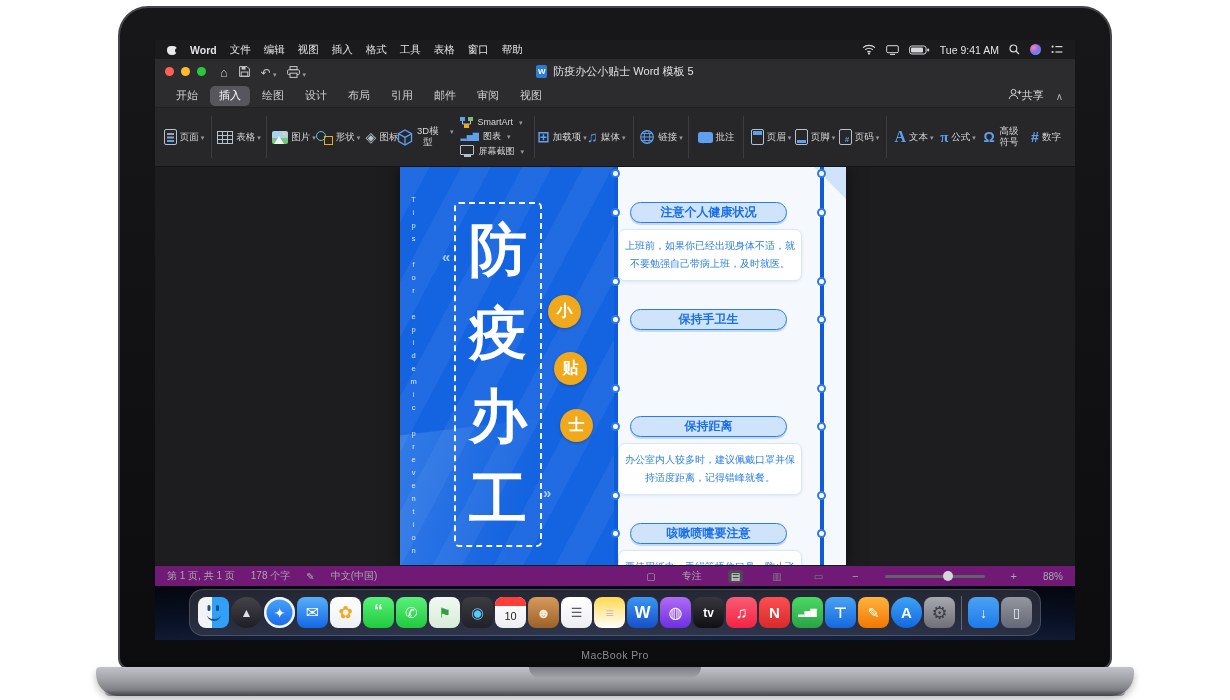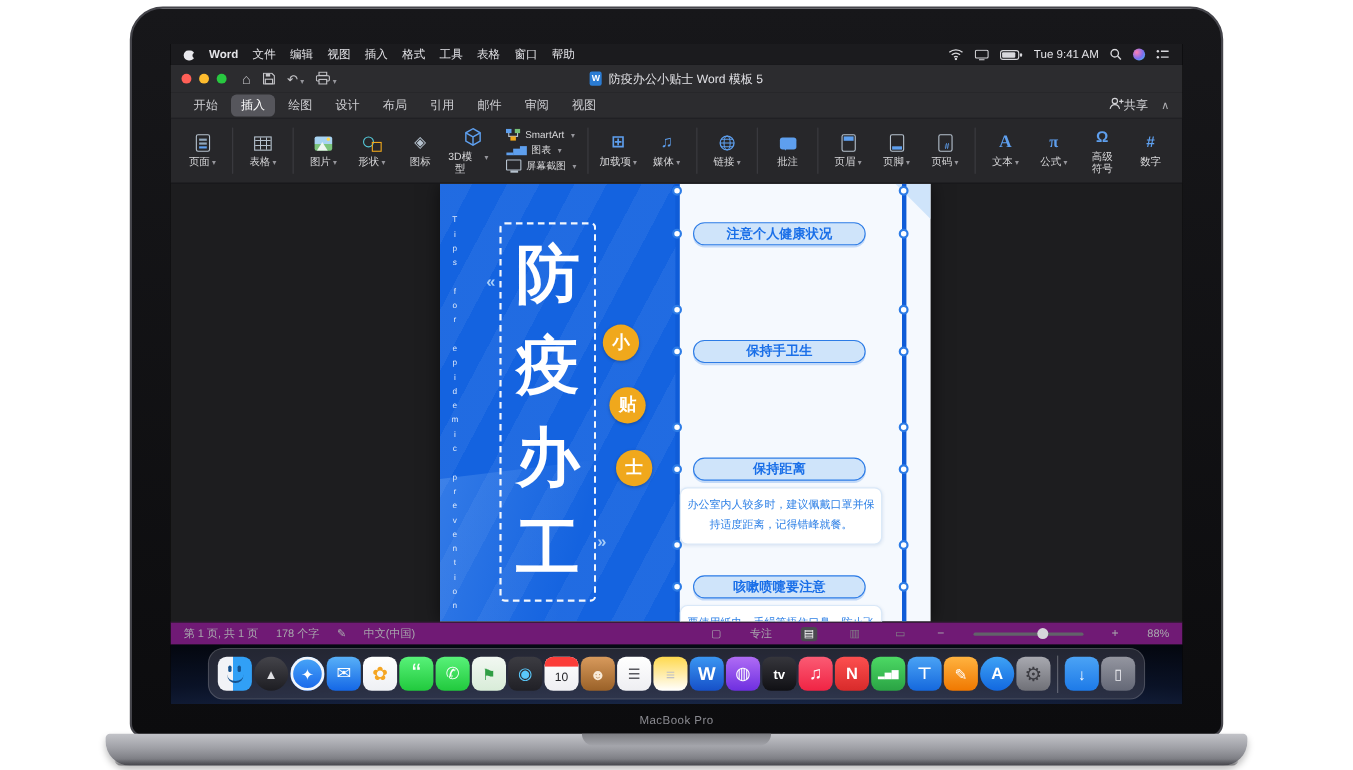--- a/index.html
+++ b/index.html
@@ -58,21 +58,21 @@
           border-bottom:1px solid #202022;}
   .tab{font-size:11px;color:#cfcfd3;padding:2.5px 9px;border-radius:5px;font-family:Liberation Serif, serif;}
   .tab.active{background:#56565c;color:#fff;}
   .tab-right{margin-left:auto;display:flex;align-items:center;gap:12px;color:#d4d4d8;font-size:11px;}
   .share{display:flex;gap:0;}
   .collapse::after{content:"∧";font-size:10px;color:#b0b0b4;}
 
   
   .ribbon{height:58px;flex:0 0 58px;background:#27272a;border-bottom:1px solid #151517;
           display:flex;align-items:center;padding:0 8px;gap:2px;overflow:hidden;}
-  .rbtn{display:flex;flex-direction:column;align-items:center;justify-content:center;gap:3px;
+  .rbtn{display:flex;flex-direction:row;align-items:center;justify-content:center;gap:3px;
         padding:3px 6px;border-radius:4px;min-width:30px;}
   .rico{height:20px;display:flex;align-items:center;justify-content:center;}
   .rlabel{display:flex;align-items:flex-start;font-size:9.5px;color:#d8d8da;line-height:1.15;white-space:nowrap;text-align:center;}
   .rlabel.wrap span{white-space:normal;display:inline-block;width:2.4em;}
   .rdiv{width:1px;height:42px;background:#3c3c41;margin:0 4px;flex:0 0 1px;}
   .rstack{display:flex;flex-direction:column;justify-content:center;gap:2px;padding:0 4px;}
   .stack-row{display:flex;align-items:center;gap:4px;font-size:9px;color:#d8d8da;white-space:nowrap;}
   
   .g{font-weight:700;color:#5e9fee;line-height:1;}
   .g-media::after{content:"♫";font-size:15px;}
@@ -493,20 +493,23 @@
             <span class="chev chev-l" style="left:42px;top:82px"></span>
             <span class="chev chev-r" style="left:143px;top:318px"></span>
             <div class="badge" style="left:148px;top:128px">小</div>
             <div class="badge" style="left:154px;top:185px">贴</div>
             <div class="badge" style="left:160px;top:242px">士</div>
             <div class="corner-tri"></div>
             <div class="rope" style="left:214px"></div>
             <div class="rope" style="left:420px"></div>
 
             <div class="tip" style="top:35px">
+              <div class="tip-card">
+                  <span>上班前，如果你已经出现身体不适，就不要勉强自己带病上班，及时就医。</span>
+                </div>
               <div class="tip-pill">注意个人健康状况</div>
             </div>
             <div class="tip" style="top:142px">
               <div class="tip-pill">保持手卫生</div>
             </div>
             <div class="tip" style="top:249px">
               <div class="tip-card">
                   <span>办公室内人较多时，建议佩戴口罩并保持适度距离，记得错峰就餐。</span>
                 </div>
               <div class="tip-pill">保持距离</div>

